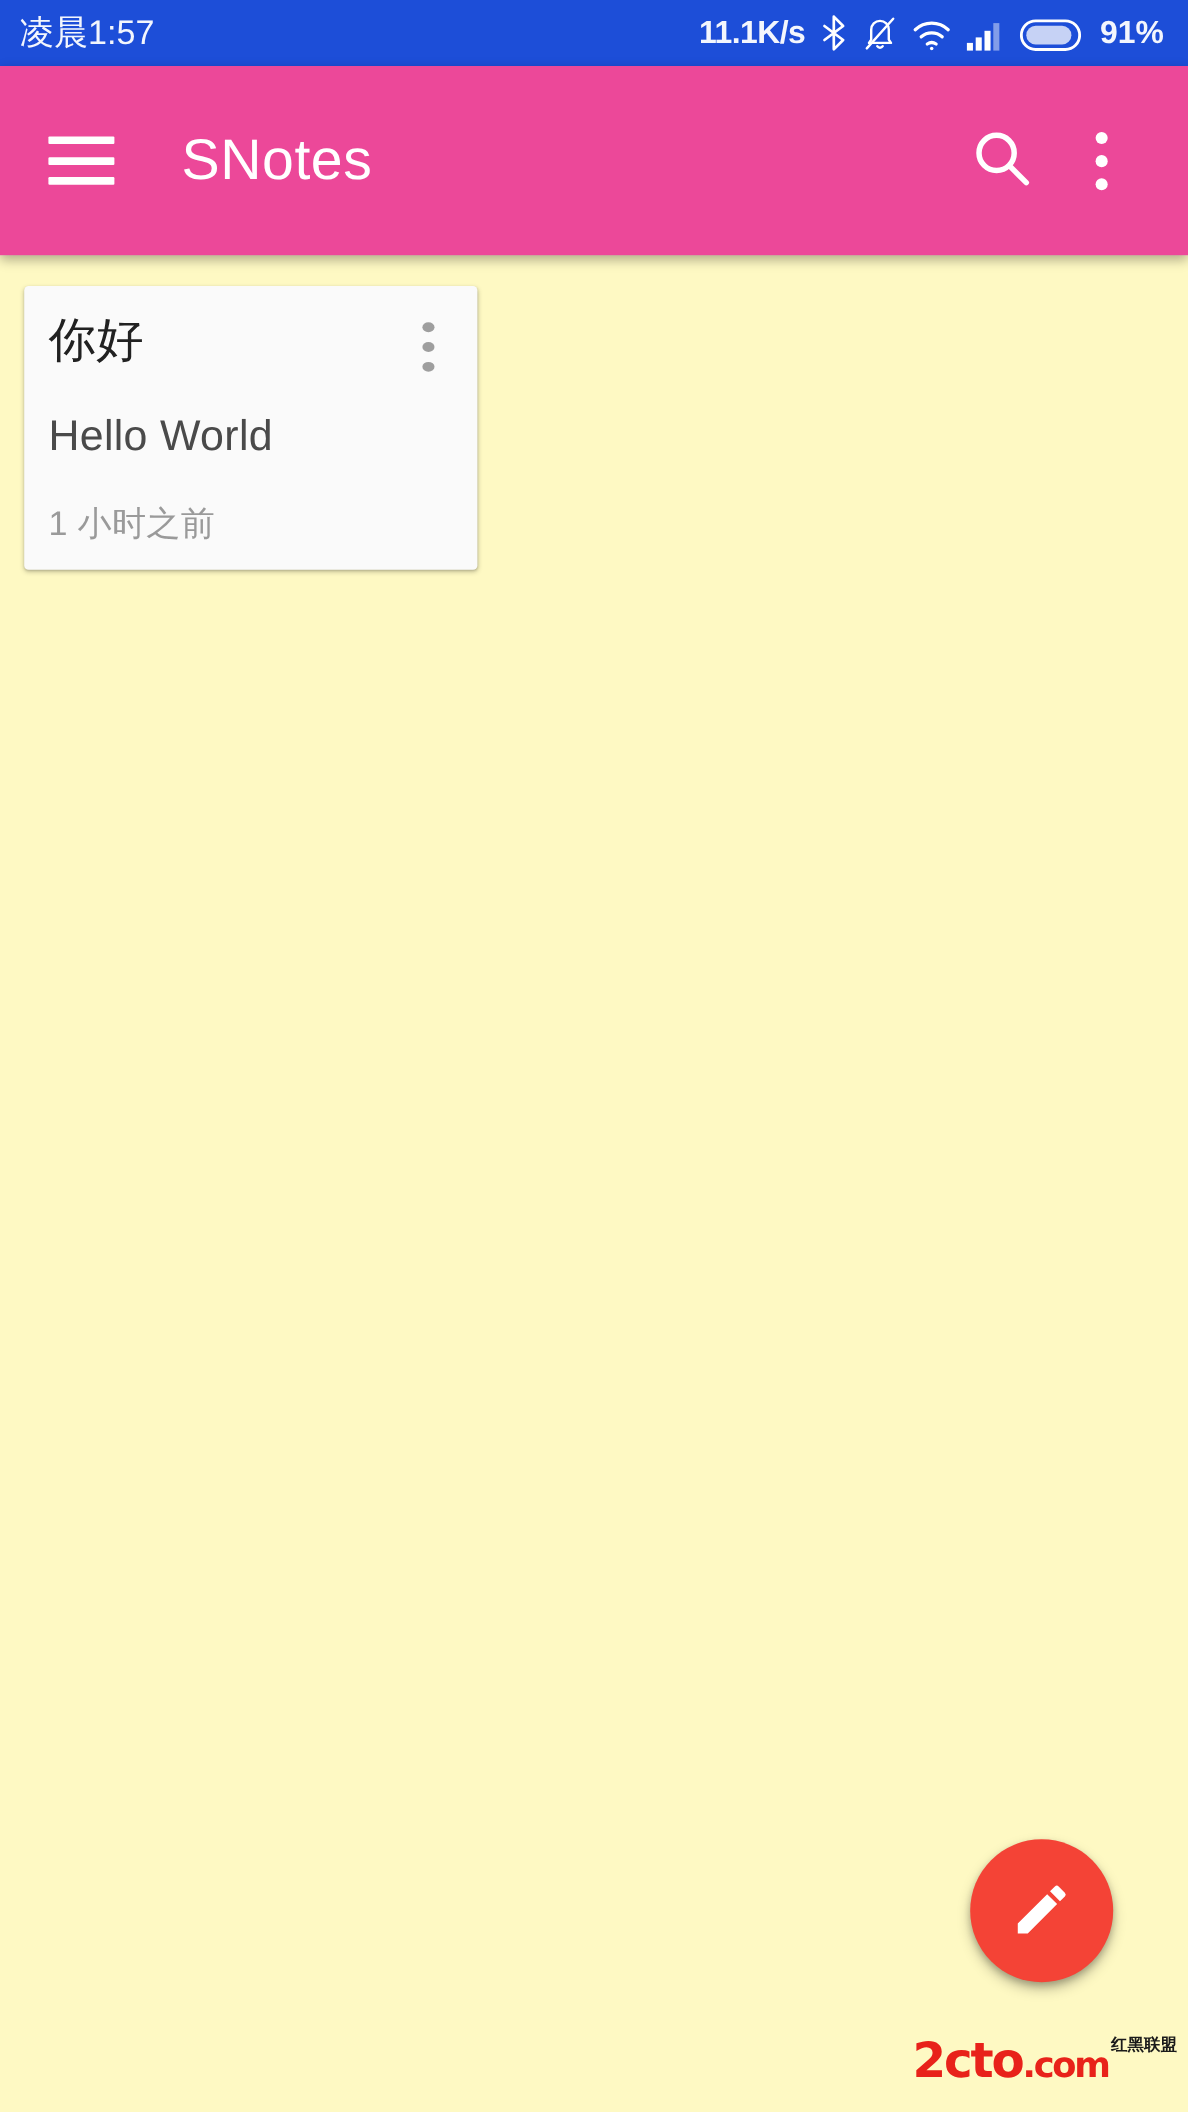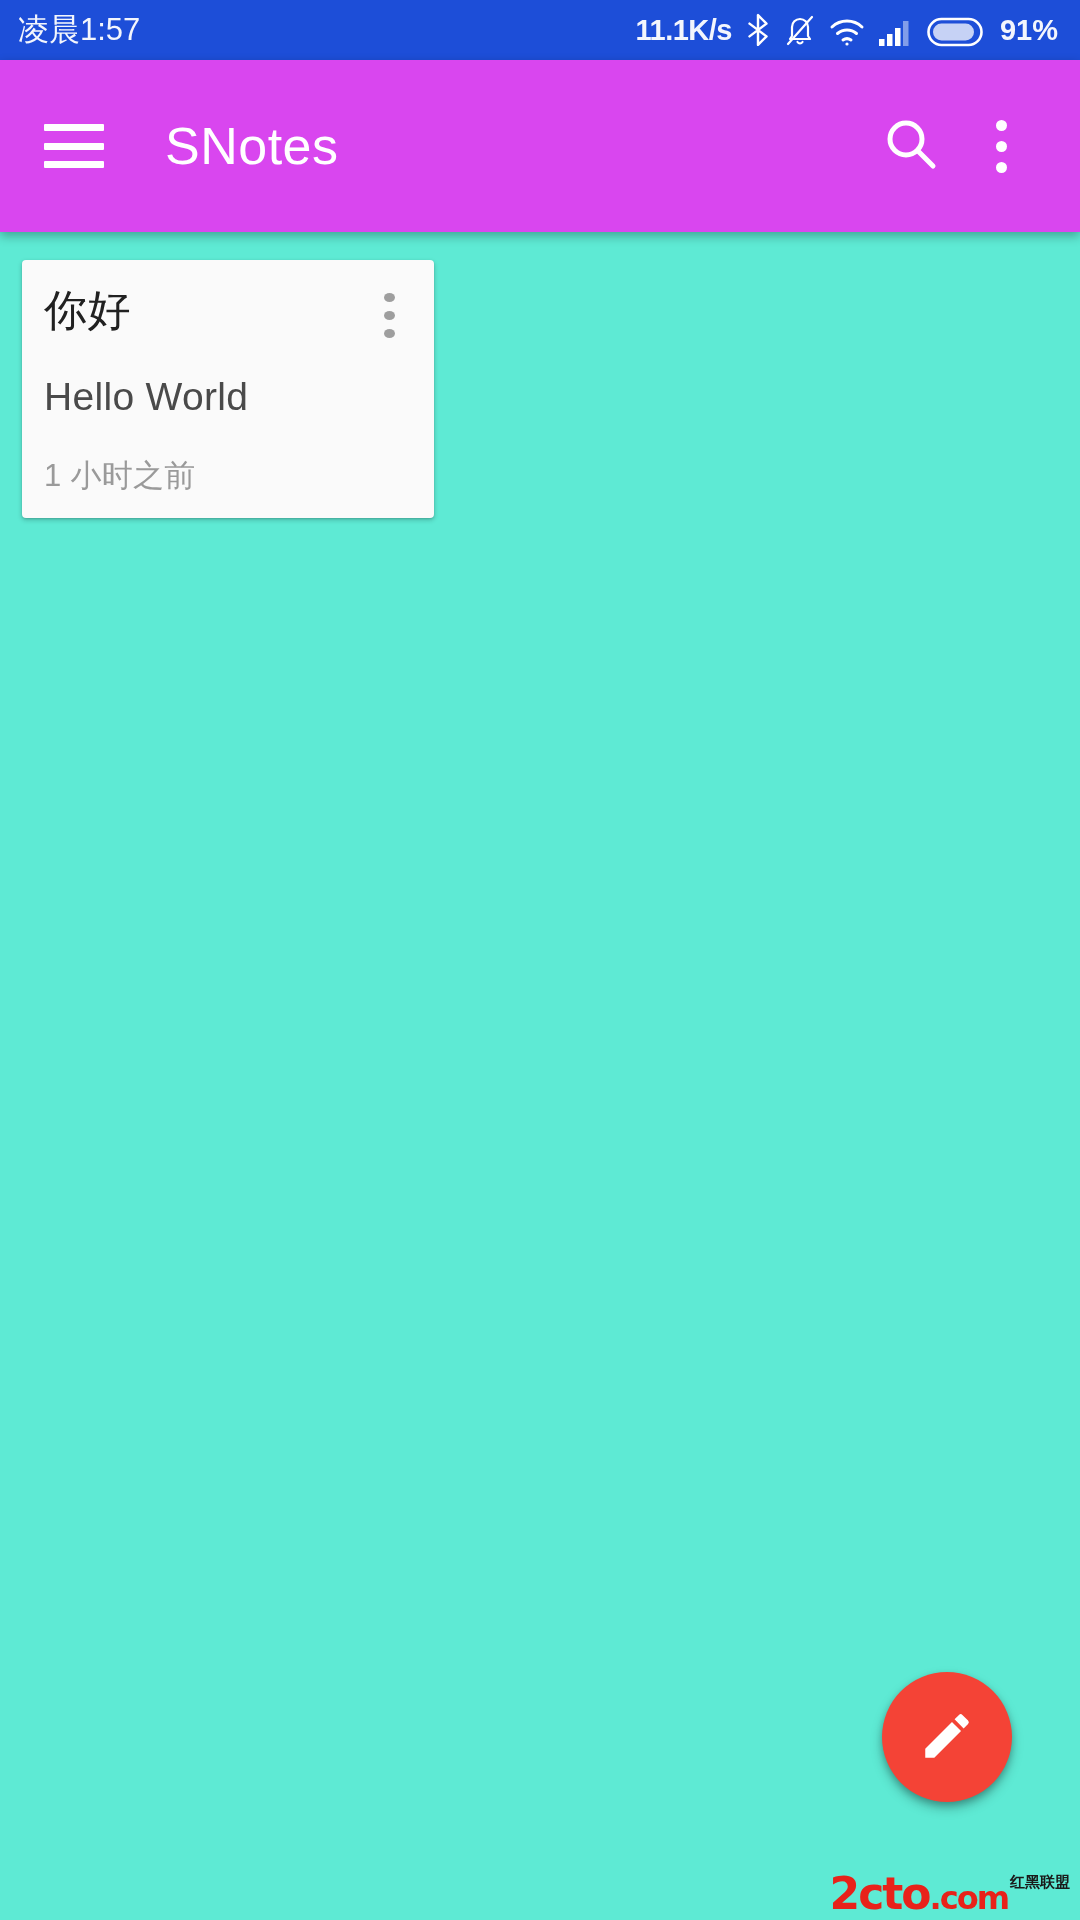--- a/index.html
+++ b/index.html
@@ -55,21 +55,21 @@
     margin-left: 4px;
   }
   .sicon { display: block; }
 
   
   .app-bar {
     position: absolute;
     top: 60px; left: 0;
     width: 1080px;
     height: 172px;
-    background: #d946ef;
+    background: #ec4899;
     display: flex;
     align-items: center;
     box-sizing: border-box;
     padding: 0 34px 0 44px;
     box-shadow: 0 4px 10px rgba(0,0,0,0.30);
     z-index: 5;
   }
   .hamburger {
     width: 60px;
     height: 44px;
@@ -118,21 +118,21 @@
     border-radius: 50%;
     background: #ffffff;
   }
 
   
   .content {
     position: absolute;
     top: 232px; left: 0;
     width: 1080px;
     height: 1688px;
-    background: #5eead4;
+    background: #fef9c3;
   }
 
   
   .note-card {
     position: absolute;
     left: 22px;
     top: 28px;
     width: 412px;
     min-height: 202px;
     background: #FAFAFA;
@@ -214,23 +214,23 @@
     cursor: pointer;
     z-index: 6;
     border: none;
     padding: 0;
   }
 
   
   .watermark {
     position: absolute;
     right: 10px;
-    bottom: 4px;
-    display: flex;
-    align-items: center;
+    bottom: 24px;
+    display: flex;
+    align-items: flex-start;
     gap: 4px;
     user-select: none;
     margin-left: 32px;
   }
   .wm-main {
     font-family: "DejaVu Sans", sans-serif;
     font-size: 44px;
     font-weight: bold;
     color: #E8221A;
     letter-spacing: -2px;

